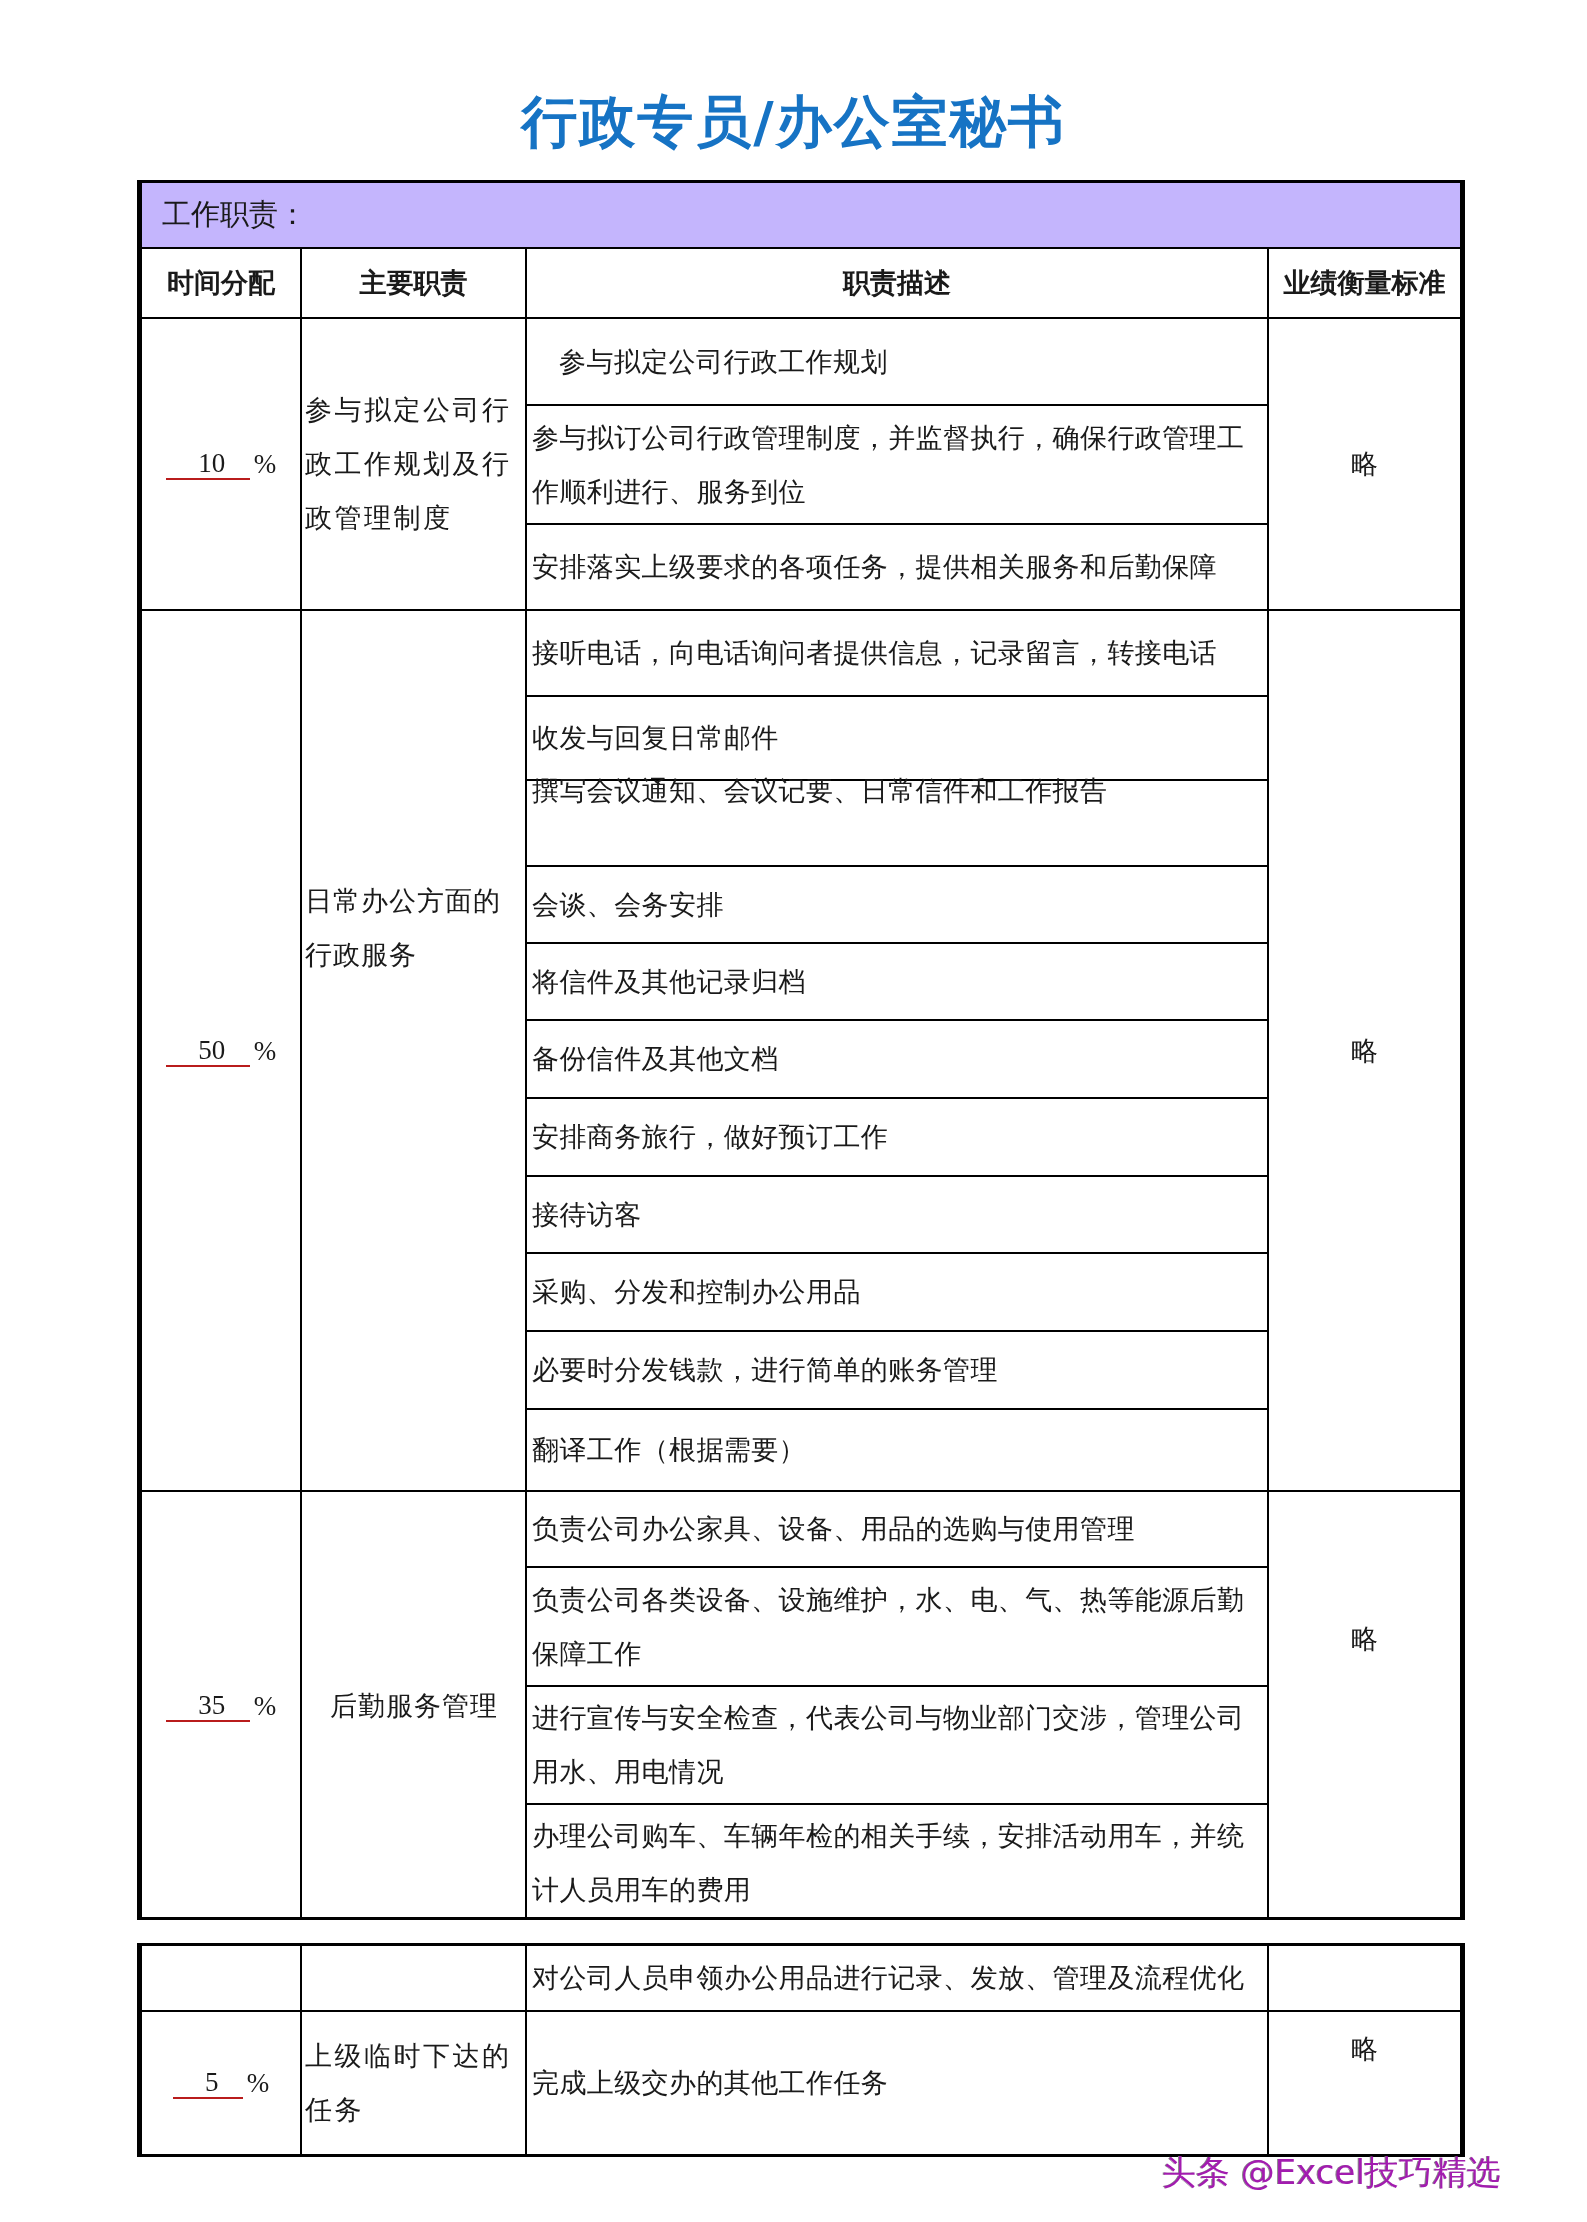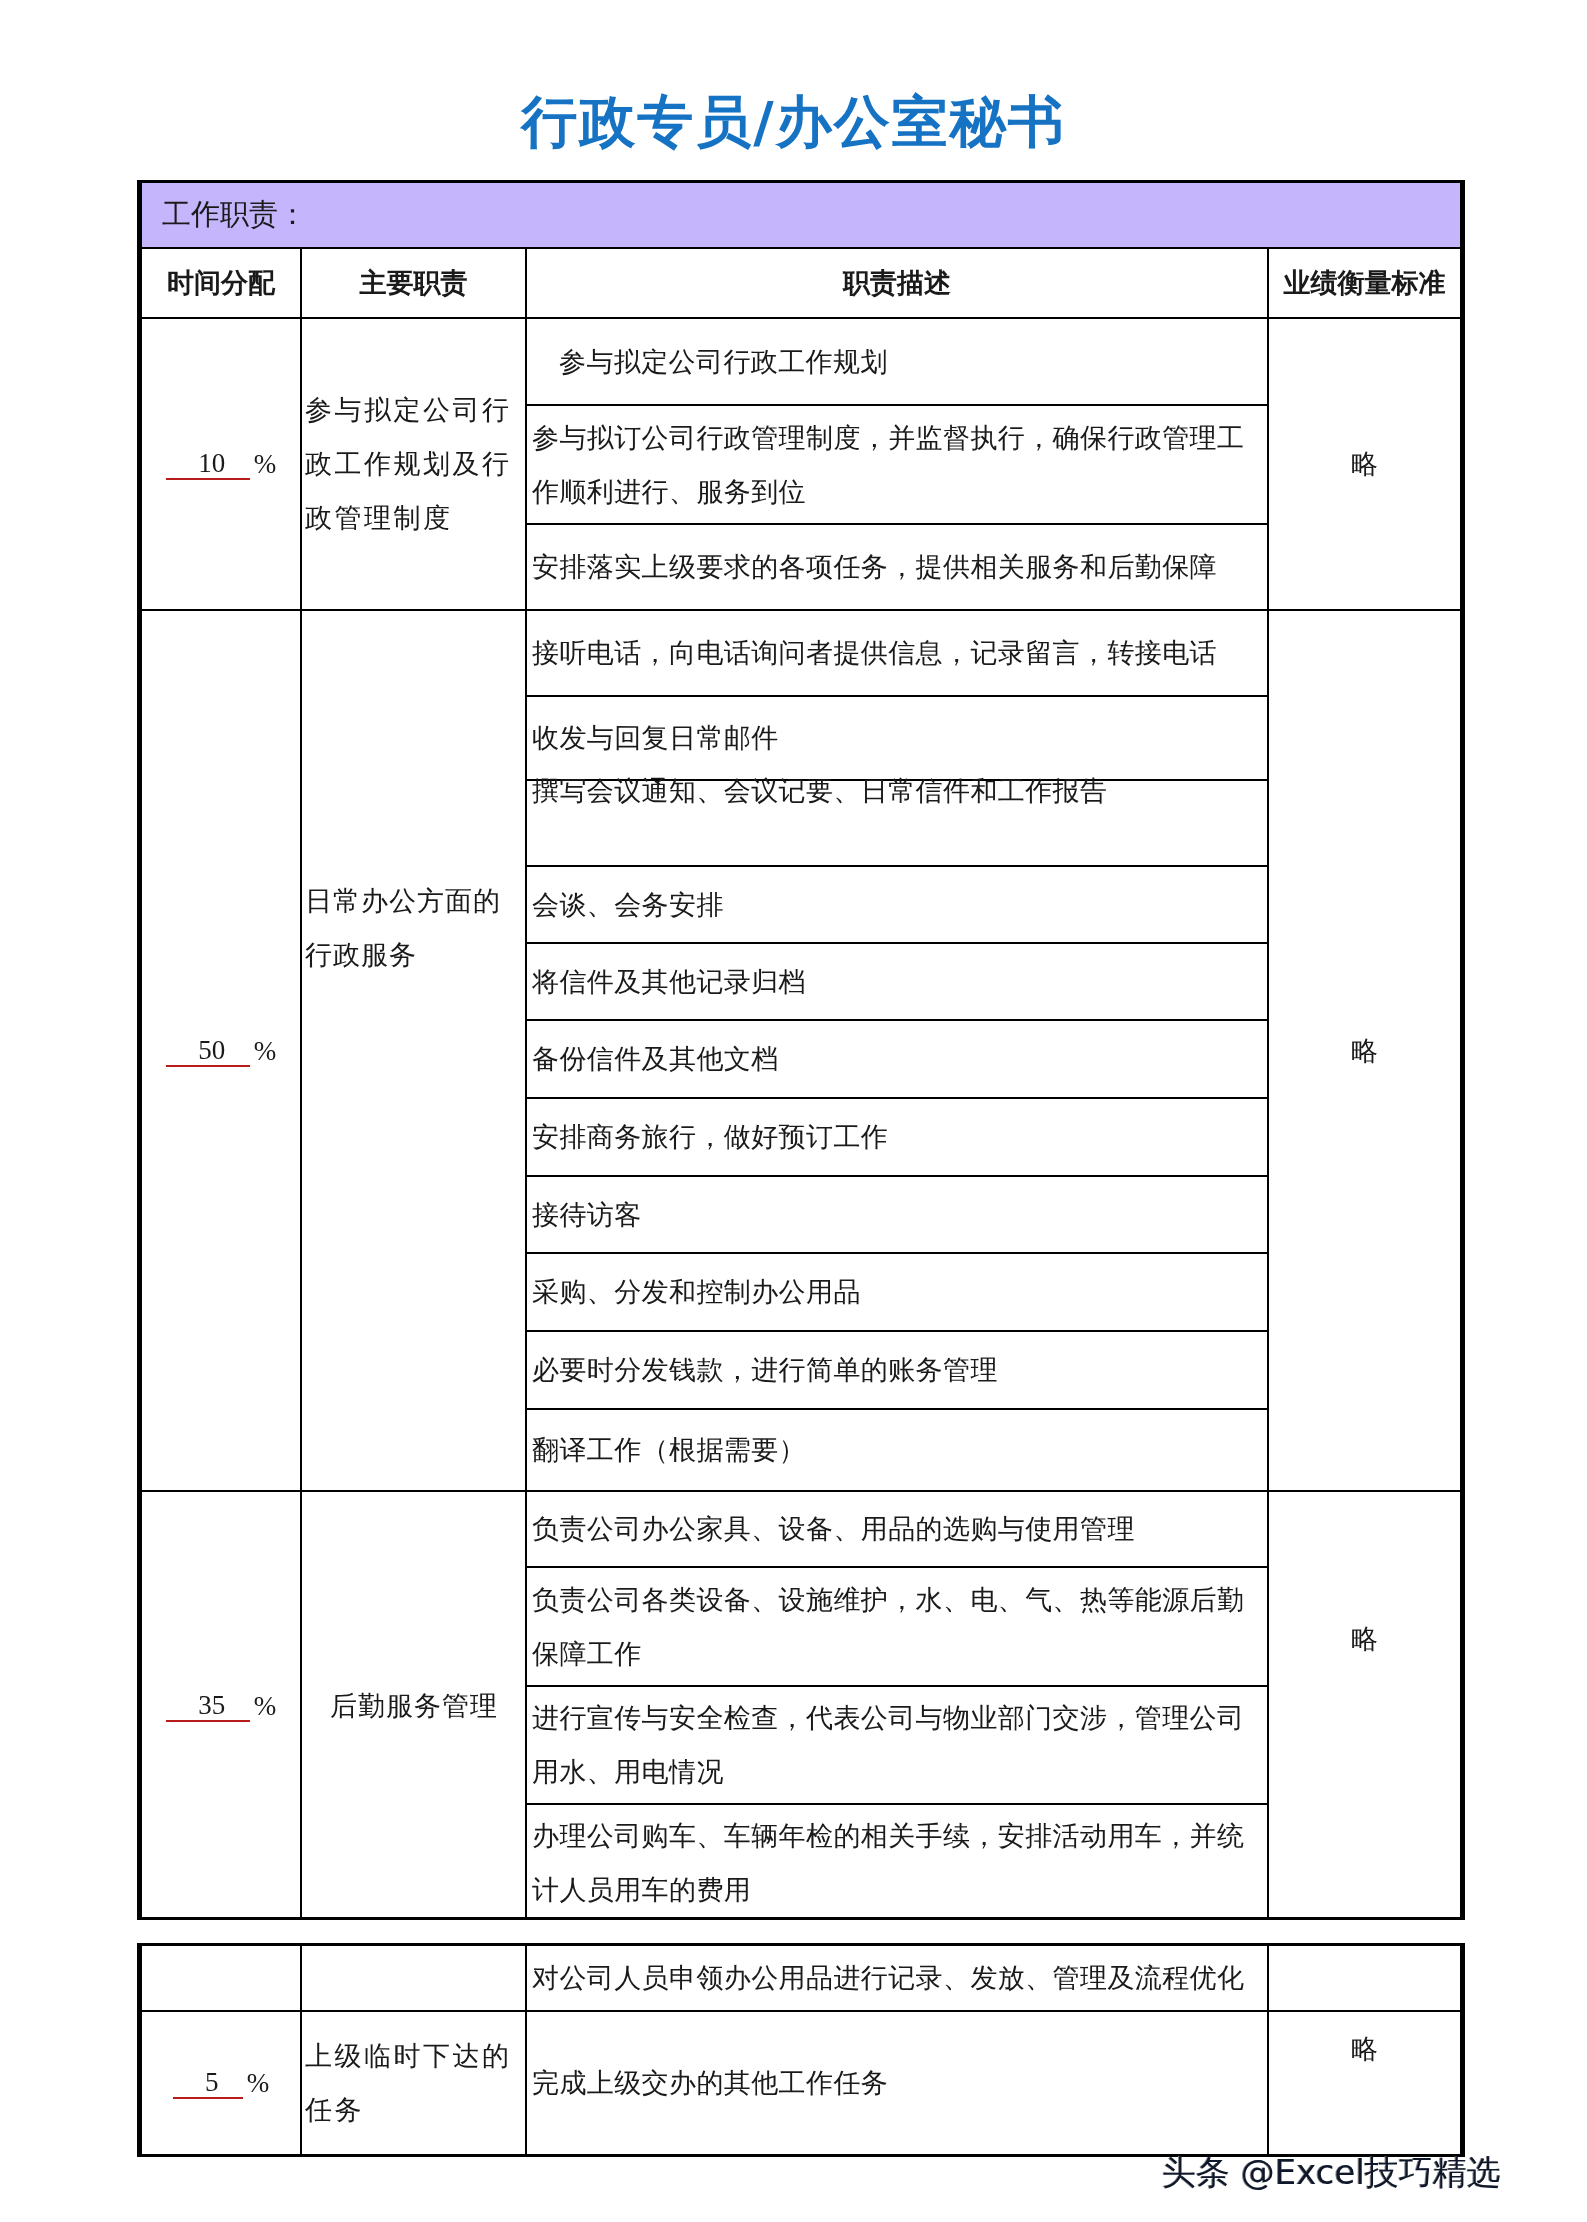--- a/index.html
+++ b/index.html
@@ -32,21 +32,21 @@
     .pct { justify-content: center; }
     .pct .num { display: inline-block; border-bottom: 2px solid #b91c1c; width: 84px; text-align: center; line-height: 30px; padding-left: 8px; }
     .pct .sign { margin-left: 4px; line-height: 30px; }
     .main { padding: 0 2px 0 3px; letter-spacing: 2.5px; }
     .main.center { justify-content: center; letter-spacing: 1px; }
     .desc { padding-left: 5px; padding-right: 4px; letter-spacing: 0.4px; }
     .std { justify-content: center; }
 
     .watermark {
       position: absolute; left: 1162px; top: 2150px; height: 50px;
-      font-family: "DejaVu Sans", "Liberation Sans", sans-serif; font-size: 34px; color: #0f172a;
+      font-family: "DejaVu Sans", "Liberation Sans", sans-serif; font-size: 34px; color: #a21caf;
       text-shadow: 1px 1px 0 #fff, -1px 0 0 #888;
     }
   </style>
 </head>
 <body>
 
 <div class="title">行政专员/办公室秘书</div>
 
 <div class="tbl tbl1">
   <div class="band">

